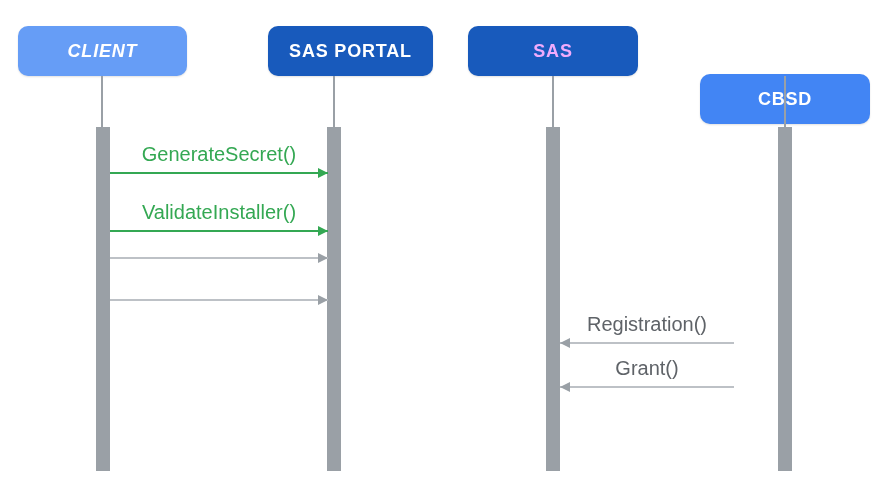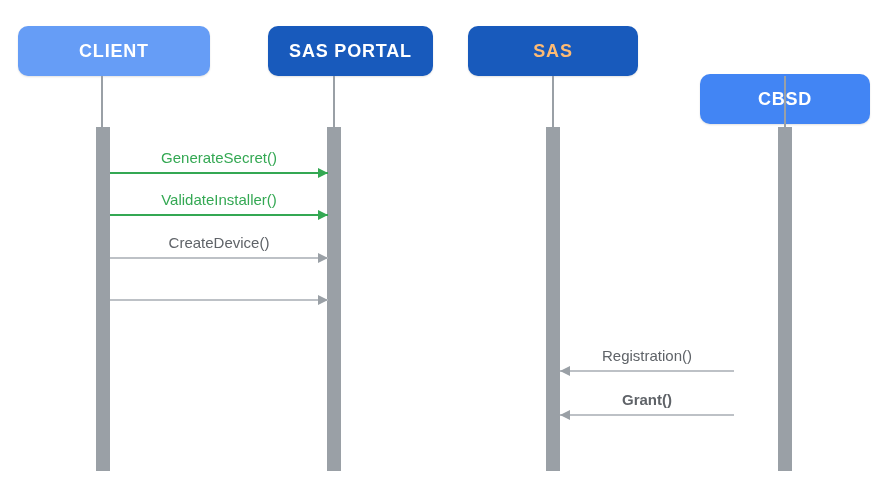--- a/index.html
+++ b/index.html
@@ -8,74 +8,74 @@
     font-family:"Liberation Sans", sans-serif;
   }
   
   .actor-box{
     position:absolute;top:26px;height:50px;border-radius:10px;
     background:var(--bg,#4285F4);color:#ffffff;
     display:flex;align-items:center;justify-content:center;
     font-size:18px;font-weight:bold;letter-spacing:.045em;
     box-shadow:0 1px 2px rgba(0,0,0,0.12);
   }
-  .a1 .actor-box{left:18px;width:192px;}
+  .a1 .actor-box{left:18px;width:169px;font-style:italic;}
   .a2 .actor-box{left:252px;width:165px;margin-left:16px;}
   .a3 .actor-box{left:468px;width:170px;}
   .a4 .actor-box{left:700px;width:170px;}
   
   .lifeline{position:absolute;top:76px;height:51px;width:2px;background:#9AA0A6;}
   .a1 .lifeline{left:101px;}
   .a2 .lifeline{left:333px;}
   .a3 .lifeline{left:552px;}
   .a4 .lifeline{left:784px;}
   
   .activation-bar{position:absolute;top:127px;height:344px;width:14px;background:#9AA0A6;}
   .a1 .activation-bar{left:96px;}
   .a2 .activation-bar{left:327px;}
   .a3 .activation-bar{left:546px;}
   .a4 .activation-bar{left:778px;}
   
   .message{position:absolute;height:32px;}
   .message .msg-label{
     position:absolute;left:0;right:0;bottom:8px;text-align:center;
-    font-size:15px;color:var(--text,#5F6368);white-space:nowrap;
+    font-size:20px;color:var(--text,#5F6368);white-space:nowrap;
   }
   .message .msg-line{position:absolute;left:0;right:0;bottom:0;height:2px;background:var(--line,#BDC1C6);}
   .message .arrowhead{position:absolute;bottom:-4px;width:0;height:0;border-top:5px solid transparent;border-bottom:5px solid transparent;}
   .message.dir-right .arrowhead{right:0;border-left:10px solid var(--arrow,#9AA0A6);}
   .message.dir-left  .arrowhead{left:0;border-right:10px solid var(--arrow,#9AA0A6);}
   .grp-left{left:110px;width:218px;}
-  .grp-right{left:560px;width:174px;margin-top:28px;}
+  .grp-right{left:560px;width:174px;}
   .m1{top:142px;}
-  .m2{top:184px;}
+  .m2{top:200px;}
   .m3{top:227px;}
   .m4{top:269px;}
   .m5{top:312px;}
-  .m6{top:356px;font-weight:bold;}
+  .m6{top:356px;}
 </style>
 </head>
 <body>
 
 <div class="stage">
 
   <div class="actor a1">
     <div class="actor-box" style="--bg: #669DF6; color: rgb(255, 255, 255);">CLIENT</div>
     <div class="lifeline"></div>
     <div class="activation-bar"></div>
   </div>
 
   <div class="actor a2">
     <div class="actor-box" style="--bg: #185ABC; color: rgb(255, 255, 255);">SAS PORTAL</div>
     <div class="lifeline"></div>
     <div class="activation-bar"></div>
   </div>
 
   <div class="actor a3">
-    <div class="actor-box" style="--bg: #185ABC; color: #fdba74;">SAS</div>
+    <div class="actor-box" style="--bg: #185ABC; color: #f0abfc;">SAS</div>
     <div class="lifeline"></div>
     <div class="activation-bar"></div>
   </div>
 
   <div class="actor a4">
     <div class="actor-box" style="--bg: #4285F4; color: rgb(255, 255, 255); margin-top: 48px;">CBSD</div>
     <div class="lifeline"></div>
     <div class="activation-bar"></div>
   </div>
 
@@ -85,21 +85,20 @@
     <div class="arrowhead"></div>
   </div>
 
   <div class="message grp-left m2 dir-right" style="--text: #34A853; --line: #34A853; --arrow: #34A853;">
     <div class="msg-label">ValidateInstaller()</div>
     <div class="msg-line"></div>
     <div class="arrowhead"></div>
   </div>
 
   <div class="message grp-left m3 dir-right" style="--text: #5F6368; --line: #BDC1C6; --arrow: #9AA0A6;">
-    <div class="msg-label">CreateDevice()</div>
     <div class="msg-line"></div>
     <div class="arrowhead"></div>
   </div>
 
   <div class="message grp-left m4 dir-right" style="--text: #5F6368; --line: #BDC1C6; --arrow: #9AA0A6;">
     <div class="msg-line"></div>
     <div class="arrowhead"></div>
   </div>
 
   <div class="message grp-right m5 dir-left" style="--text: #5F6368; --line: #BDC1C6; --arrow: #9AA0A6;">

